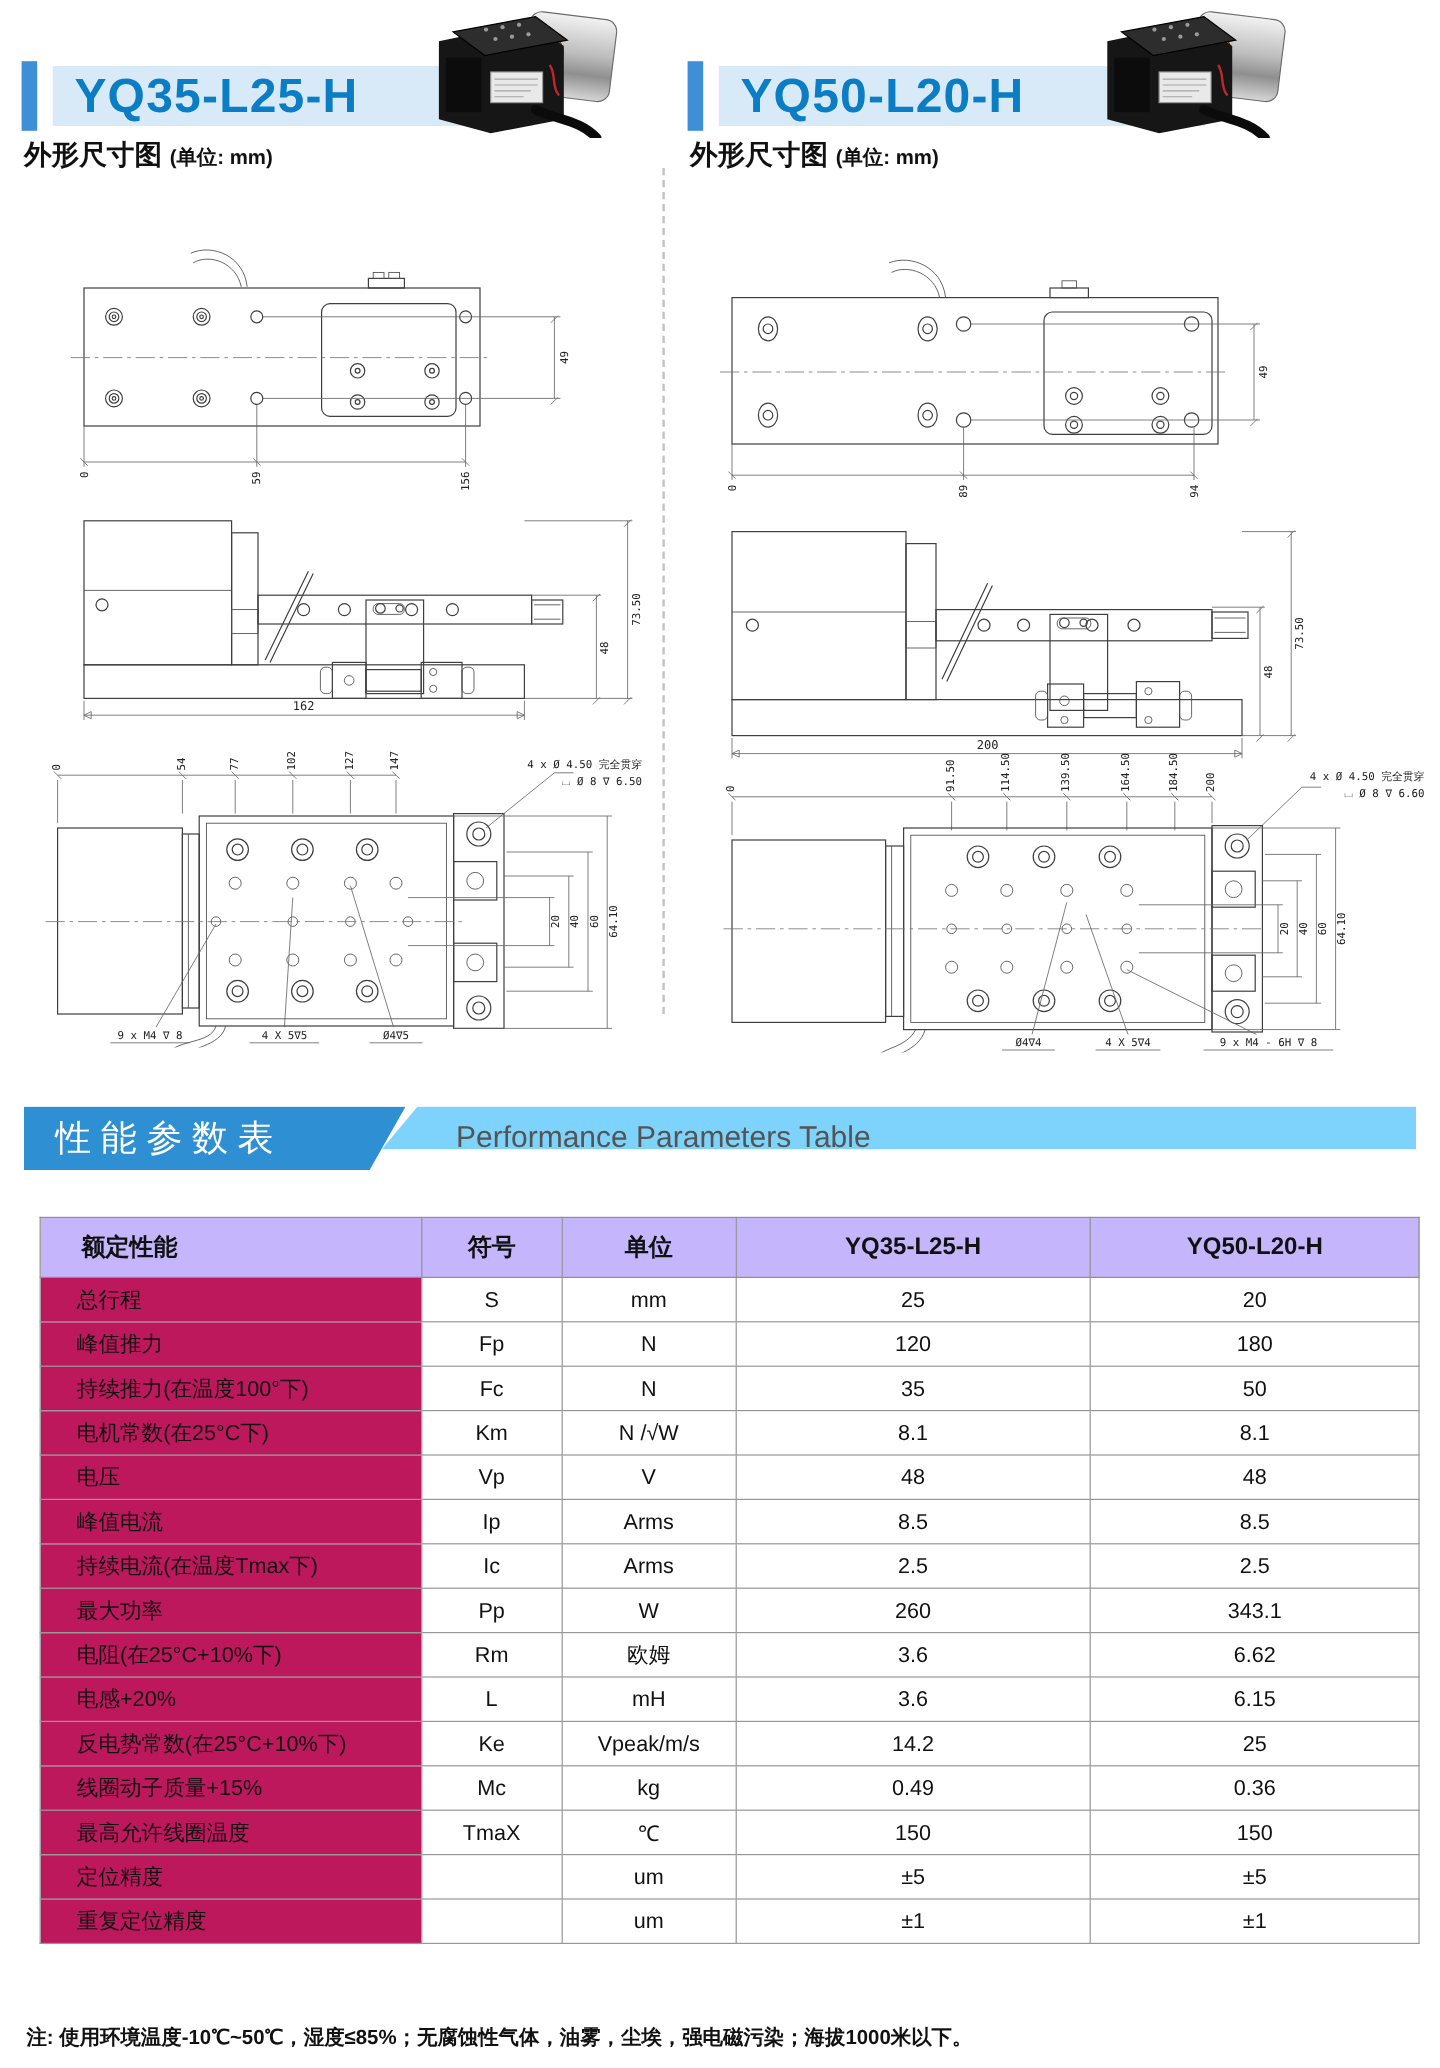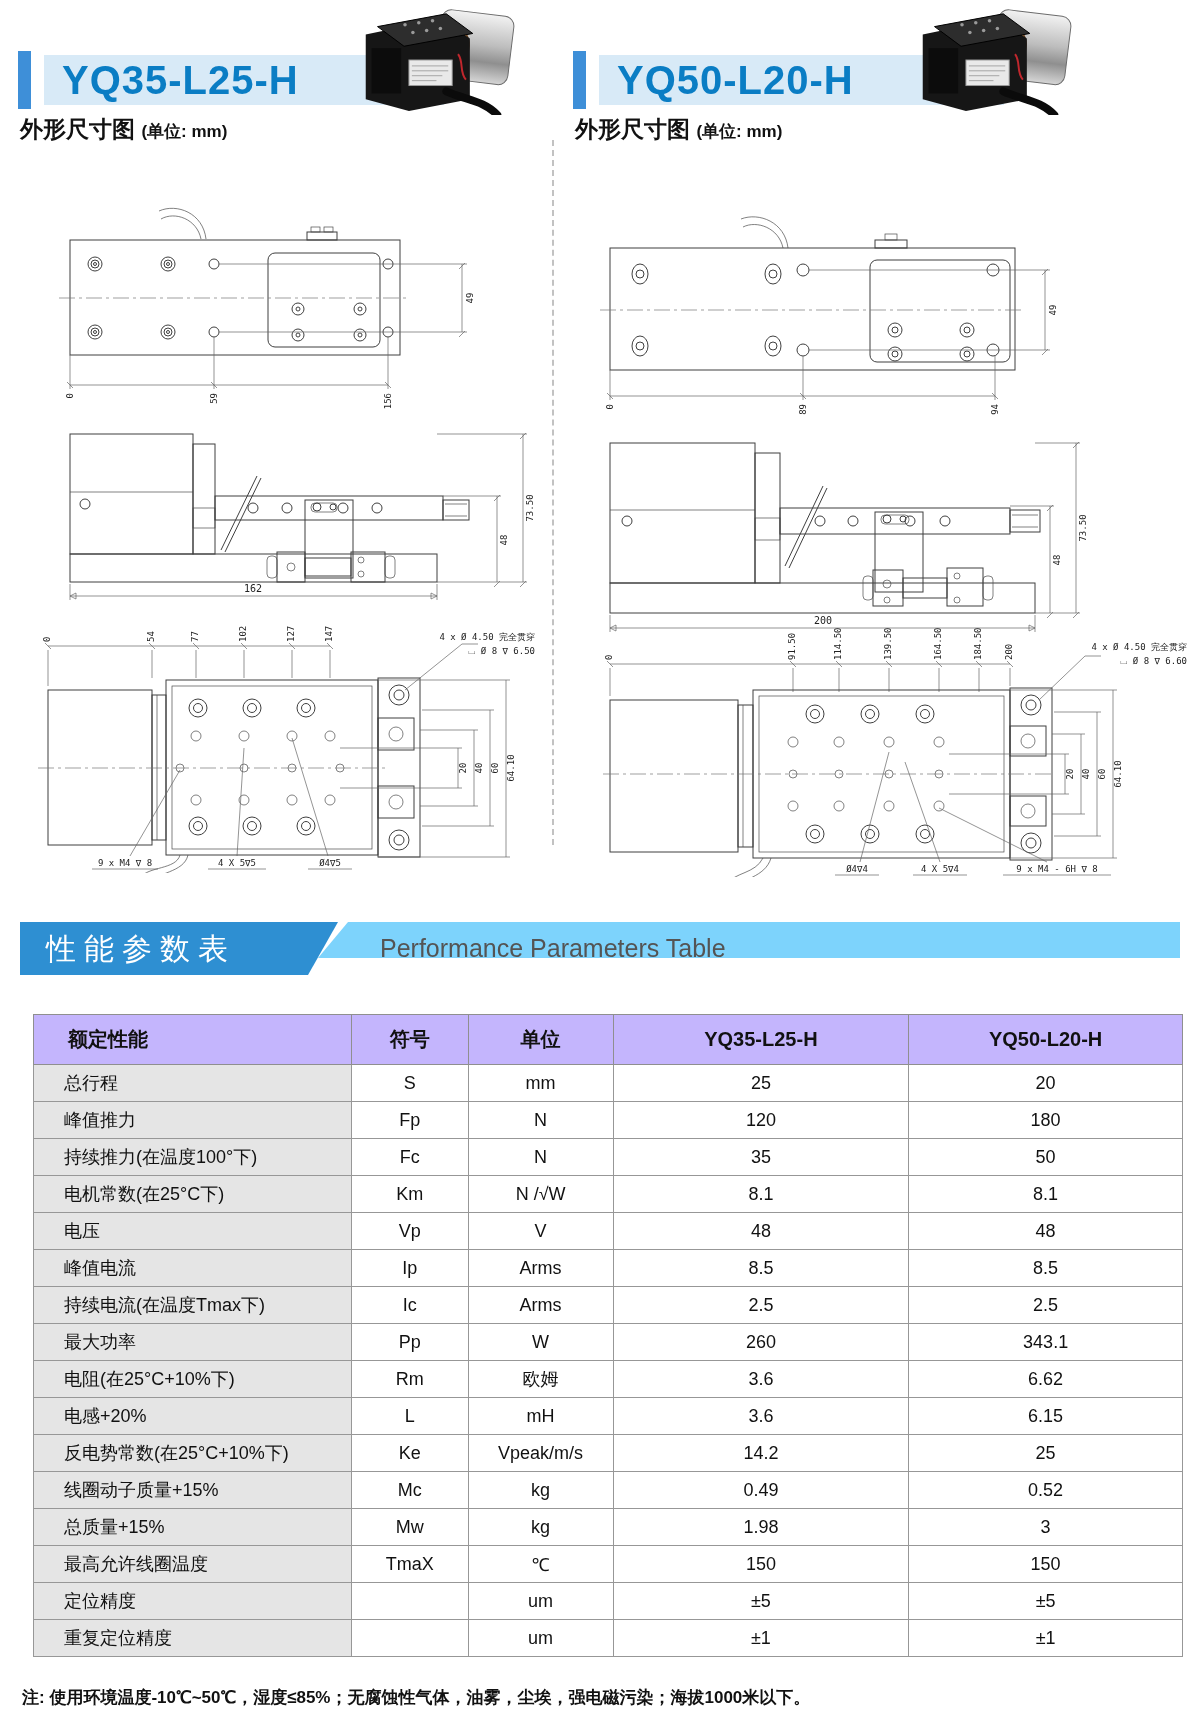--- a/index.html
+++ b/index.html
@@ -35,21 +35,21 @@
   .banner-en{padding-left:62px;line-height:53px;font-size:25px;color:#545454;white-space:nowrap;}
 
   
   table.ptable{position:absolute;left:33px;top:1014px;width:1150px;border-collapse:collapse;}
   .ptable col.c1{width:318px}.ptable col.c2{width:117px}.ptable col.c3{width:145px}
   .ptable col.c4{width:296px}.ptable col.c5{width:274px}
   .ptable th{background:#c4b5fd;border:1px solid #8f8f8f;height:47px;font-size:20px;
              font-weight:bold;color:#111;}
   .ptable th.h1{text-align:left;padding-left:34px;}
   .ptable td{border:1px solid #979797;height:34px;font-size:18px;text-align:center;color:#111;}
-  .ptable td.rowname{background:#e5e5e5;text-align:left;padding-left:30px;}
+  .ptable td.rowname{background:#be185d;text-align:left;padding-left:30px;}
   .note{position:absolute;left:22px;top:1686px;font-size:17px;font-weight:bold;color:#111;white-space:nowrap;}
 </style>
 </head>
 <body>
 
 <div class="page">
 
   <svg width="0" height="0" style="position:absolute" aria-hidden="true">
     <defs>
       <linearGradient id="sil" x1="0" y1="0" x2="0" y2="1">
@@ -567,28 +567,21 @@
           <td class="sym">Ke</td>
           <td class="unit">Vpeak/m/s</td>
           <td class="val">14.2</td>
           <td class="val">25</td>
         </tr>
         <tr>
           <td class="rowname">线圈动子质量+15%</td>
           <td class="sym">Mc</td>
           <td class="unit">kg</td>
           <td class="val">0.49</td>
-          <td class="val">0.52</td>
-        </tr>
-        <tr>
-          <td class="rowname">总质量+15%</td>
-          <td class="sym">Mw</td>
-          <td class="unit">kg</td>
-          <td class="val">1.98</td>
-          <td class="val">3</td>
+          <td class="val">0.36</td>
         </tr>
         <tr>
           <td class="rowname">最高允许线圈温度</td>
           <td class="sym">TmaX</td>
           <td class="unit">℃</td>
           <td class="val">150</td>
           <td class="val">150</td>
         </tr>
         <tr>
           <td class="rowname">定位精度</td>

